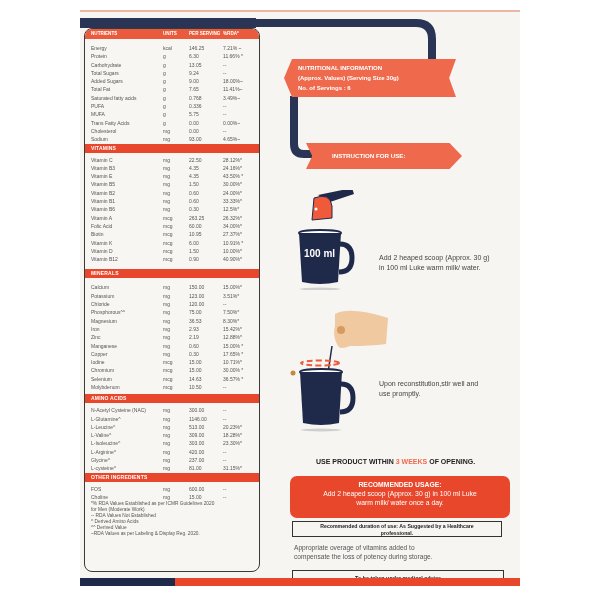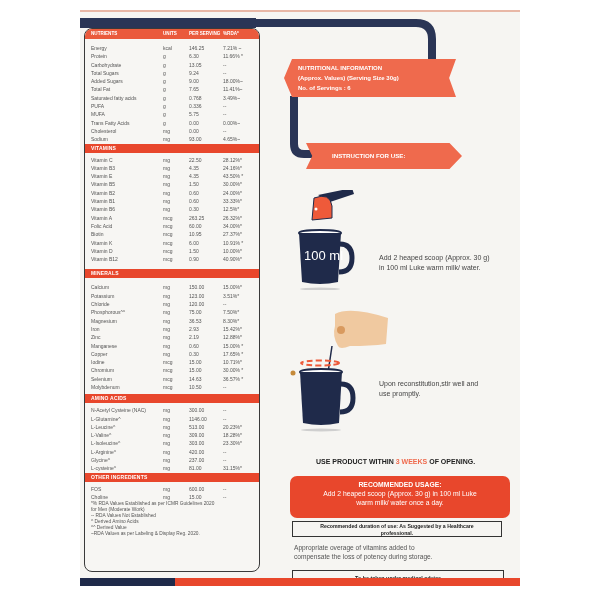--- a/index.html
+++ b/index.html
@@ -383,21 +383,21 @@
 
   <svg style="position:absolute;left:210px;top:180px;" width="80" height="100">
     <path d="M28 5 L62 -2 L64 4 L40 12 Z" fill="#1f2a4a"></path>
     <path d="M24 8 Q40 2 42 16 L42 28 L22 30 Z" fill="#ee5a3a" stroke="#1f2a4a" stroke-width="1"></path>
     <circle cx="26" cy="19" r="1.5" fill="#fff"></circle>
     <ellipse cx="30" cy="43" rx="21" ry="3" fill="#fff" stroke="#1f2a4a" stroke-width="2"></ellipse>
     <path d="M9 43 L12 92 Q30 96 48 92 L51 43 Z" fill="#1f2a4a"></path>
     <path d="M50 54 Q62 54 62 68 Q62 82 49 82" fill="none" stroke="#1f2a4a" stroke-width="5"></path>
     <ellipse cx="30" cy="99" rx="20" ry="1.5" fill="#cfcfcf"></ellipse>
   </svg>
-  <div style="position:absolute;left:224px;top:238px;color:#fff;font-weight:normal;font-size:13px;">100 ml</div>
+  <div style="position:absolute;left:224px;top:238px;color:#fff;font-weight:bold;font-size:10px;">100 ml</div>
   <div class="step-text" style="left:299px;top:243px;">
     <div>Add 2 heaped scoop (Approx. 30 g)</div>
     <div>in 100 ml Luke warm milk/ water.</div>
   </div>
 
   <svg style="position:absolute;left:200px;top:296px;" width="110" height="130">
     <path d="M55 8 Q70 0 108 12 L106 38 Q90 40 70 40 Q60 44 58 40 Q52 30 55 20 Z" fill="#f0c9a0"></path>
     <circle cx="61" cy="24" r="4" fill="#d99a5f"></circle>
     <line x1="52" y1="40" x2="46" y2="80" stroke="#1f2a4a" stroke-width="1.5"></line>
     <ellipse cx="40" cy="57" rx="19" ry="2.5" fill="none" stroke="#ee5a3a" stroke-width="2" stroke-dasharray="6 3"></ellipse>

